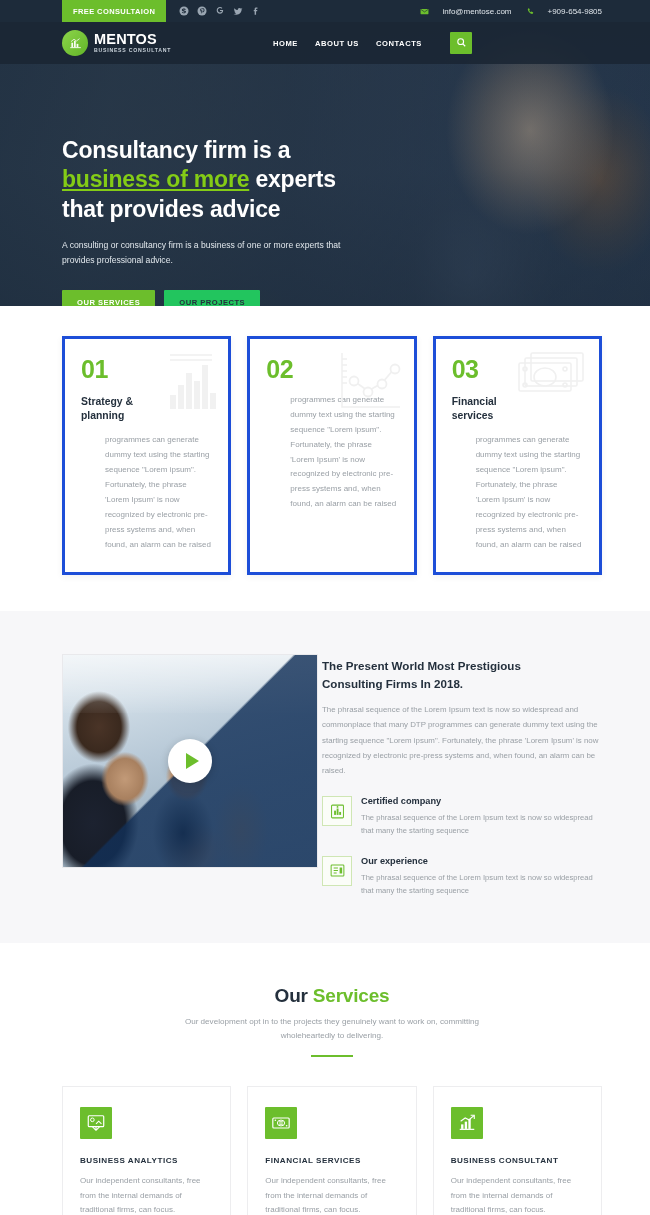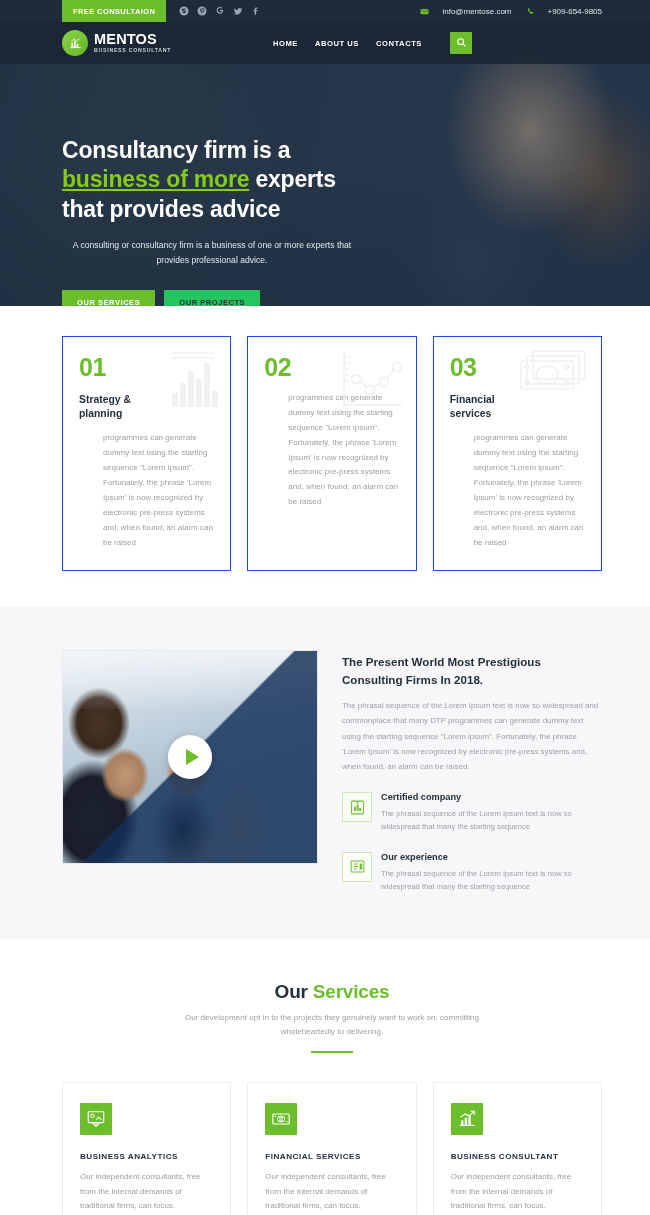--- a/index.html
+++ b/index.html
@@ -151,42 +151,41 @@
     letter-spacing: -0.2px;
     max-width: 330px;
   }
   .hero-title .accent { color: #84cc16; text-decoration: underline; }
   .hero-sub {
     color: #e2e8ed;
     font-size: 8.6px;
     line-height: 1.75;
     margin-top: 14px;
     max-width: 300px;
-    text-align: center;
   }
   .hero-btns { display: flex; gap: 9px; margin-top: 22px; }
   .btn {
     font-size: 7.6px; font-weight: bold; letter-spacing: 0.5px;
     padding: 8px 15px; cursor: pointer; white-space: nowrap;
     border: none; border-radius: 1px;
   }
   .btn-green { background: #6cbe2c; color: #ffffff; }
   .btn-white { background: #22c55e; color: #25313f; }
 
   
   .features {
     background: #ffffff;
     padding: 30px 48px 36px 62px;
     display: flex;
     gap: 16px;
   }
   .fcard {
     flex: 1;
     background: #ffffff;
-    border: 1px solid #1d4ed8;
+    border: 3px solid #1d4ed8;
     box-shadow: 0 2px 7px rgba(0,0,0,0.055);
     padding: 18px 16px 20px 16px;
     position: relative;
     overflow: hidden;
     min-height: 182px;
   }
   .fcard-ico {
     position: absolute;
     top: 12px; right: 10px;
     opacity: 1;
@@ -214,21 +213,21 @@
     line-height: 1.86;
     margin-top: 11px;
     margin-left: 24px;
   }
 
   
   .about {
     background: #f7f7f9;
     padding: 43px 48px 46px 62px;
     display: flex;
-    gap: 24px;
+    gap: 4px;
   }
   .video-box {
     width: 256px;
     height: 214px;
     flex: 0 0 256px;
     position: relative;
     overflow: hidden;
     border: 1px solid #e9e9ec;
     background: #cfd8e0;
     cursor: pointer;

